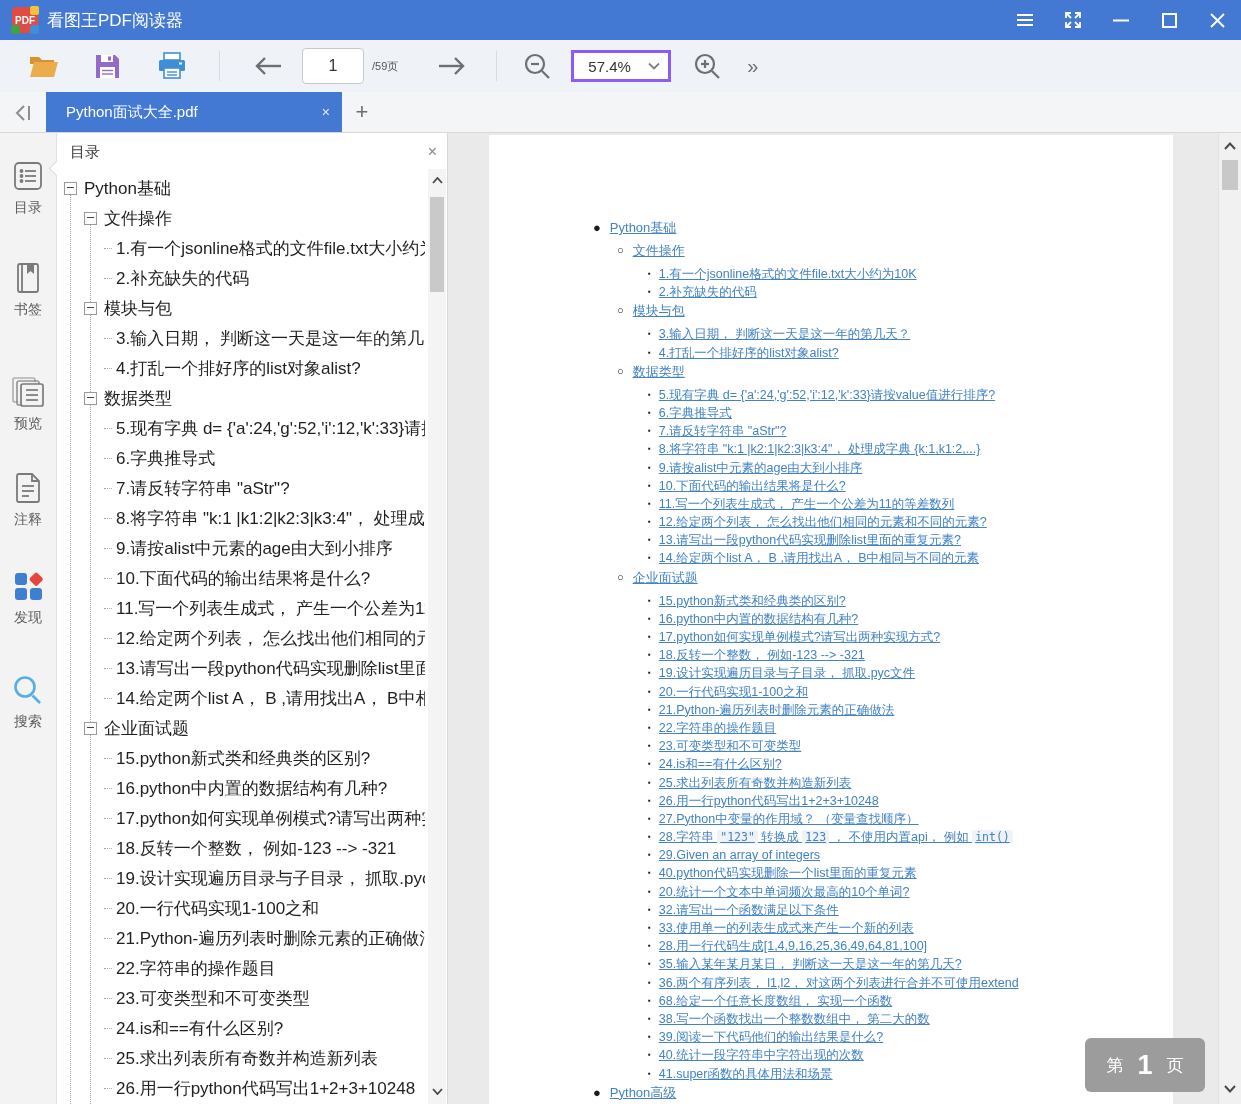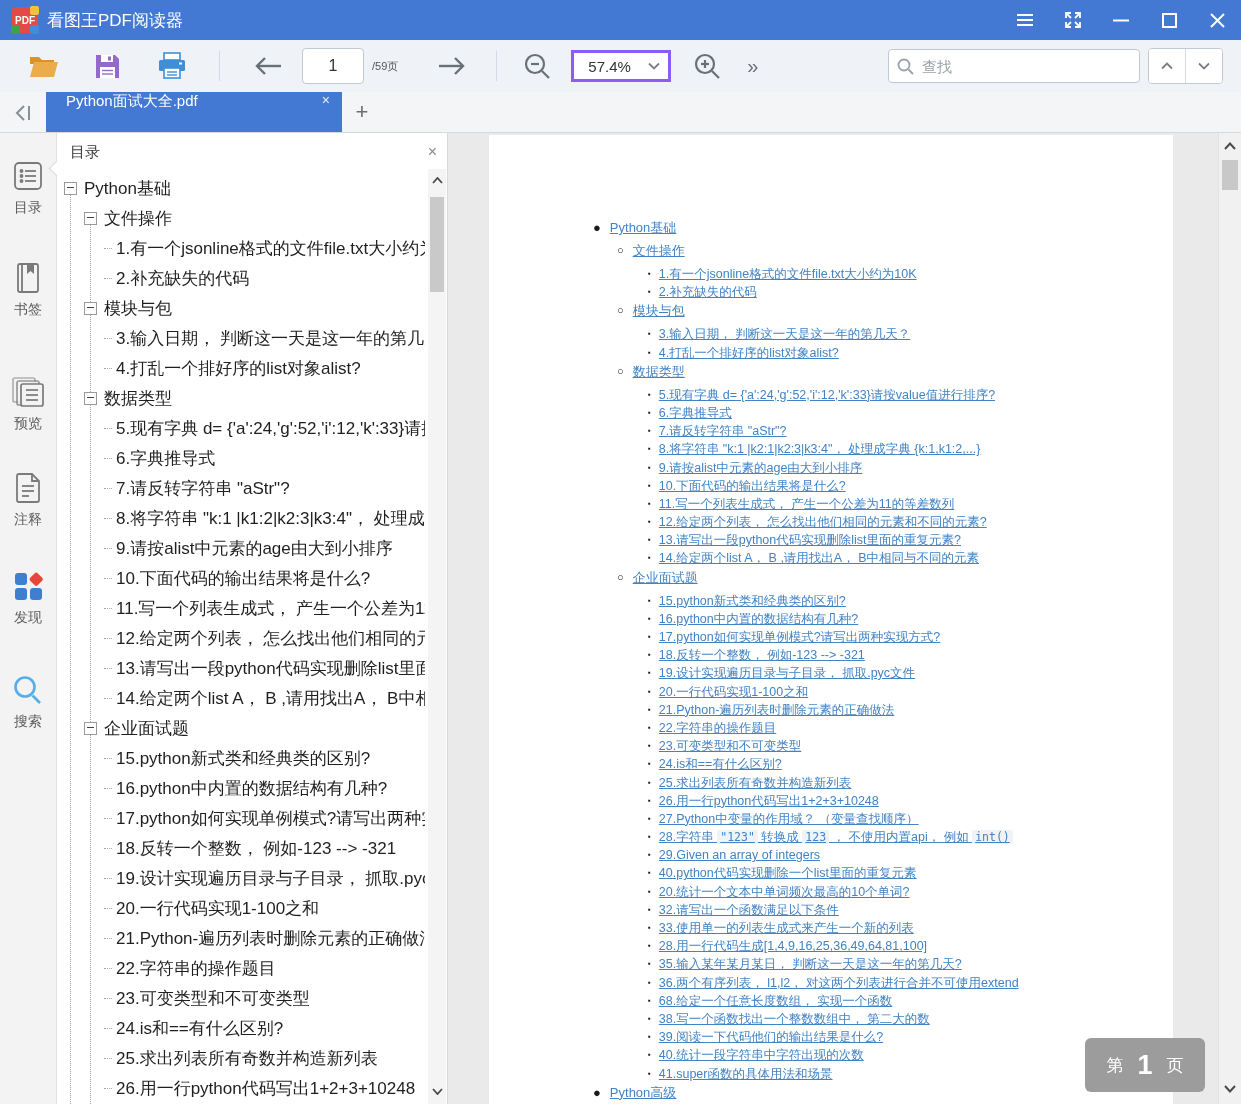--- a/index.html
+++ b/index.html
@@ -30,21 +30,21 @@
   .search-box{width:252px;height:34px;background:#fff;border:1px solid #C3C9D1;border-radius:4px;display:flex;align-items:center;padding:0 8px;box-sizing:border-box;}
   .search-box input{border:none;outline:none;flex:1;font-size:15px;color:#333;margin-left:6px;background:transparent;font-family:inherit;}
   .search-box input::placeholder{color:#9AA1AA;}
   .find-nav{display:flex;margin-left:8px;border:1px solid #C3C9D1;border-radius:4px;overflow:hidden;height:34px;background:#fff;}
   .find-nav .fbtn{width:36px;display:flex;align-items:center;justify-content:center;background:#fff;}
   .find-nav .fbtn + .fbtn{border-left:1px solid #D7DBE1;}
 
   
   .tabbar{position:absolute;left:0;top:92px;width:100%;height:41px;background:#F4F5F6;border-bottom:1px solid #D5D9DD;box-sizing:border-box;display:flex;align-items:flex-end;}
   .collapse-btn{width:46px;height:34px;display:flex;align-items:center;justify-content:center;flex:none;margin-bottom:2px;}
-  .tab{width:296px;height:40px;background:#4379D2;color:#fff;display:flex;padding:0 12px 0 20px;box-sizing:border-box;flex:none;}
+  .tab{width:296px;height:40px;background:#4379D2;color:#fff;display:flex;align-items:center;padding:0 12px 0 20px;box-sizing:border-box;flex:none;}
   .tab .tab-label{font-size:15px;flex:1;overflow:hidden;white-space:nowrap;}
   .tab .tab-close{font-size:14px;color:#E8EEF9;margin-left:8px;}
   .newtab-btn{width:40px;height:40px;display:flex;align-items:center;justify-content:center;font-size:22px;color:#6A6F76;}
 
   
   .workarea{position:absolute;left:0;top:133px;width:100%;height:971px;display:flex;}
 
   
   .rail{width:57px;background:#F3F3F3;border-right:1px solid #E2E2E2;box-sizing:border-box;flex:none;display:flex;flex-direction:column;align-items:center;padding-top:24px;}
   .rail-item{display:flex;flex-direction:column;align-items:center;margin-bottom:28px;width:100%;}
@@ -211,41 +211,20 @@
     <div class="tb-btn" style="margin-left:22px">
       <svg width="28" height="28" viewBox="0 0 28 28" fill="none" stroke="#6B6F76" stroke-width="2.2">
           <circle cx="12" cy="12" r="9"></circle>
           <line x1="19" y1="19" x2="26" y2="26"></line>
           <line x1="8" y1="12" x2="16" y2="12"></line>
           <line x1="12" y1="8" x2="12" y2="16"></line>
         </svg>
     </div>
     <div class="tb-btn" style="margin-left:26px;font-size:20px;color:#6B6F76">»</div>
 
-    <div class="search-wrap">
-      <div class="search-box">
-        <svg width="17" height="17" viewBox="0 0 17 17" fill="none" stroke="#9AA1AA" stroke-width="1.8">
-            <circle cx="7" cy="7" r="5.5"></circle>
-            <line x1="11.5" y1="11.5" x2="16" y2="16"></line>
-          </svg>
-        <input placeholder="查找" style="">
-      </div>
-      <div class="find-nav">
-        <div class="fbtn">
-          <svg width="12" height="8" viewBox="0 0 12 8" fill="none" stroke="#7A7F87" stroke-width="1.8">
-              <polyline points="1,6.5 6,1.5 11,6.5"></polyline>
-            </svg>
-        </div>
-        <div class="fbtn">
-          <svg width="12" height="8" viewBox="0 0 12 8" fill="none" stroke="#7A7F87" stroke-width="1.8">
-              <polyline points="1,1.5 6,6.5 11,1.5"></polyline>
-            </svg>
-        </div>
-      </div>
-    </div>
   </div>
 
   <div class="tabbar">
     <div class="collapse-btn">
       <svg width="18" height="18" viewBox="0 0 18 18" fill="none" stroke="#8A8F96" stroke-width="2">
           <polyline points="10,2 3,9 10,16"></polyline>
           <line x1="15" y1="2" x2="15" y2="16"></line>
         </svg>
     </div>
     <div class="tab">

